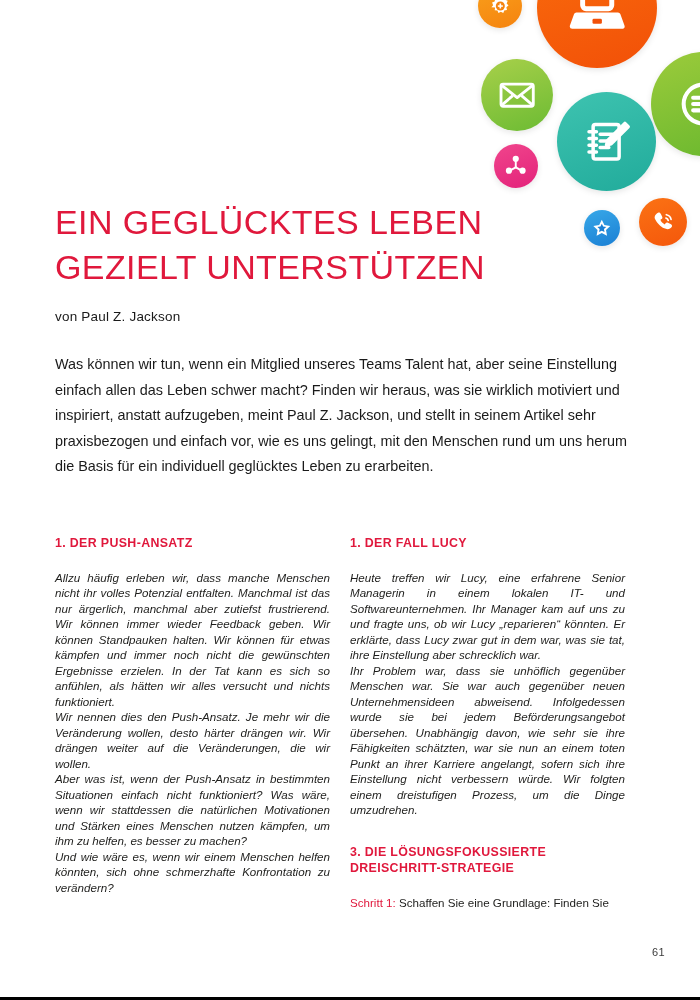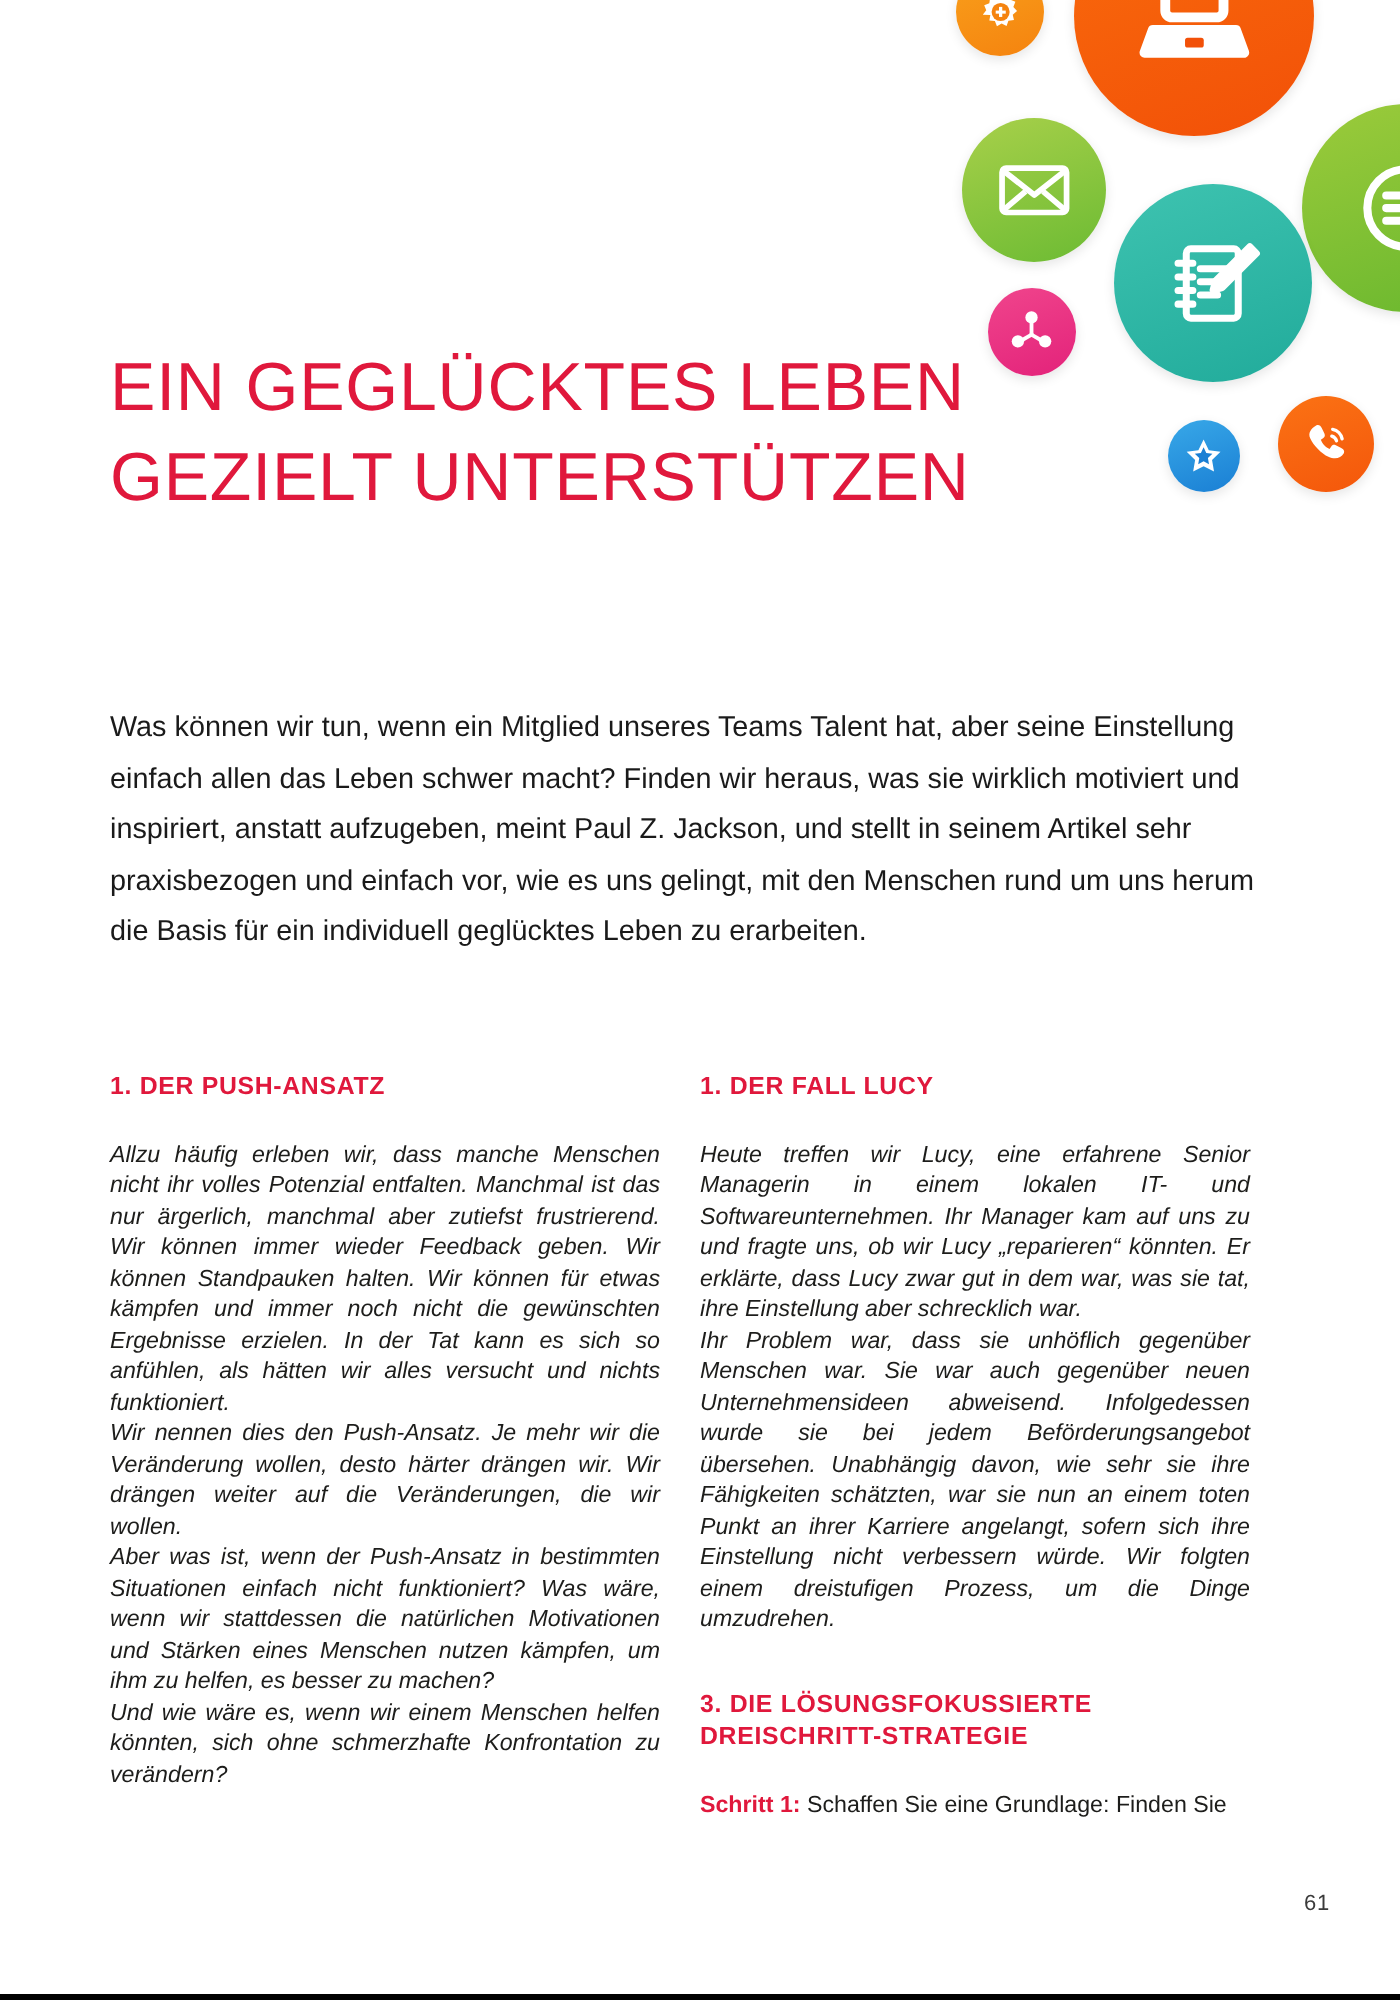--- a/index.html
+++ b/index.html
@@ -28,21 +28,21 @@
     align-items: center;
     justify-content: center;
     box-shadow: 0 2px 6px rgba(0,0,0,0.10);
   }
   .bubble svg { display: block; }
 
   
   #title-block {
     position: absolute;
     left: 55px;
-    top: 172px;
+    top: 200px;
     width: 520px;
   }
   #page-title {
     color: #e0183c;
     font-size: 34px;
     line-height: 1.33;
     letter-spacing: 0.4px;
     font-weight: 400;
     margin: 0;
     white-space: pre-line;
@@ -100,21 +100,21 @@
     font-style: italic;
   }
   .body-p + .body-p { margin-top: 0; }
 
   .step-line {
     margin: 15px 0 0 0;
     font-size: 11.6px;
     line-height: 15.5px;
     color: #1d1d1b;
   }
-  .step-label { color: #e0183c; font-weight: bold; }
+  .step-label { color: #e0183c; font-weight: normal; }
 
   
   #page-number {
     position: absolute;
     right: 35px;
     bottom: 42px;
     font-size: 11px;
     color: #3b3b3b;
     letter-spacing: 0.4px;
   }
@@ -203,20 +203,21 @@
        <path d="M14.6 5.1c2.1.4 3.8 2.1 4.2 4.2" stroke="#fff" stroke-width="1.5" stroke-linecap="round"></path>
        <path d="M14.2 8.1c1 .3 1.8 1.1 2.1 2.1" stroke="#fff" stroke-width="1.5" stroke-linecap="round"></path>
      </svg>
       </span>
     </div>
   </div>
 
 <div id="title-block">
   <h1 id="page-title">EIN GEGLÜCKTES LEBEN
 GEZIELT UNTERSTÜTZEN</h1>
+  <p id="byline">von  Paul Z. Jackson</p>
 </div>
 
 <p id="lead">Was können wir tun, wenn ein Mitglied unseres Teams Talent hat, aber seine Einstellung einfach allen das Leben schwer macht? Finden wir heraus, was sie wirklich motiviert und inspiriert, anstatt aufzugeben, meint Paul Z. Jackson, und stellt in seinem Artikel sehr praxisbezogen und einfach vor, wie es uns gelingt, mit den Menschen rund um uns herum die Basis für ein individuell geglücktes Leben zu erarbeiten.</p>
 
 <div id="columns">
 
   <div class="column">
     <h2 class="col-head">1. DER PUSH-ANSATZ</h2>
     <p class="body-p">Allzu häufig erleben wir, dass manche Menschen nicht ihr volles Potenzial entfalten. Manchmal ist das nur ärgerlich, manchmal aber zutiefst frustrierend. Wir können immer wieder Feedback geben. Wir können Standpauken halten. Wir können für etwas kämpfen und immer noch nicht die gewünschten Ergebnisse erzielen. In der Tat kann es sich so anfühlen, als hätten wir alles versucht und nichts funktioniert.</p>
     <p class="body-p">Wir nennen dies den Push-Ansatz. Je mehr wir die Veränderung wollen, desto härter drängen wir. Wir drängen weiter auf die Veränderungen, die wir wollen.</p>

